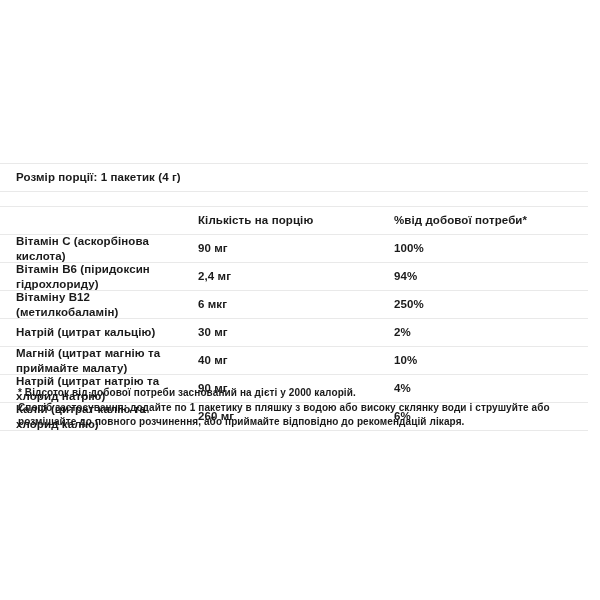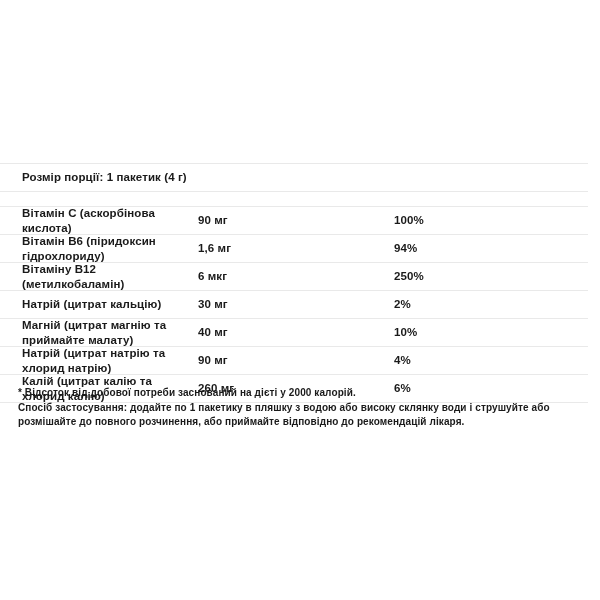--- a/index.html
+++ b/index.html
@@ -49,21 +49,21 @@
     font-size: 11.5px;
     font-weight: bold;
     line-height: 1.25;
     letter-spacing: 0.1px;
     padding: 7px 6px 7px 0;
     height: 27px;
     box-sizing: border-box;
     display: flex;
     align-items: center;
   }
-  .c-name .cell { padding-left: 22px; }
+  .c-name .cell { padding-left: 16px; }
   .c-amt  .cell { padding-left: 2px; }
   .c-dv   .cell { padding-left: 2px; }
 
   
   .footnotes {
     position: absolute;
     left: 0;
     top: 386px;
     width: 588px;
   }
@@ -92,39 +92,50 @@
         <td class="c-name" colspan="3">
           <div class="cell">Розмір порції: 1 пакетик (4 г)</div>
         </td>
       </tr>
 
 
       <tr class="row-spacer">
         <td colspan="3"></td>
       </tr>
 
+      <tr>
+        <td class="c-name">
+          <div class="cell"></div>
+        </td>
+        <td class="c-amt">
+          <div class="cell">Кількість на порцію</div>
+        </td>
+        <td class="c-dv">
+          <div class="cell">%від добової потреби*</div>
+        </td>
+      </tr>
 
       <tr>
         <td class="c-name">
           <div class="cell">Вітамін C (аскорбінова кислота)</div>
         </td>
         <td class="c-amt">
           <div class="cell">90 мг</div>
         </td>
         <td class="c-dv">
           <div class="cell">100%</div>
         </td>
       </tr>
 
       <tr>
         <td class="c-name">
           <div class="cell">Вітамін B6 (піридоксин гідрохлориду)</div>
         </td>
         <td class="c-amt">
-          <div class="cell">1,6 мг</div>
+          <div class="cell">2,4 мг</div>
         </td>
         <td class="c-dv">
           <div class="cell">94%</div>
         </td>
       </tr>
 
       <tr>
         <td class="c-name">
           <div class="cell">Вітаміну B12 (метилкобаламін)</div>
         </td>

